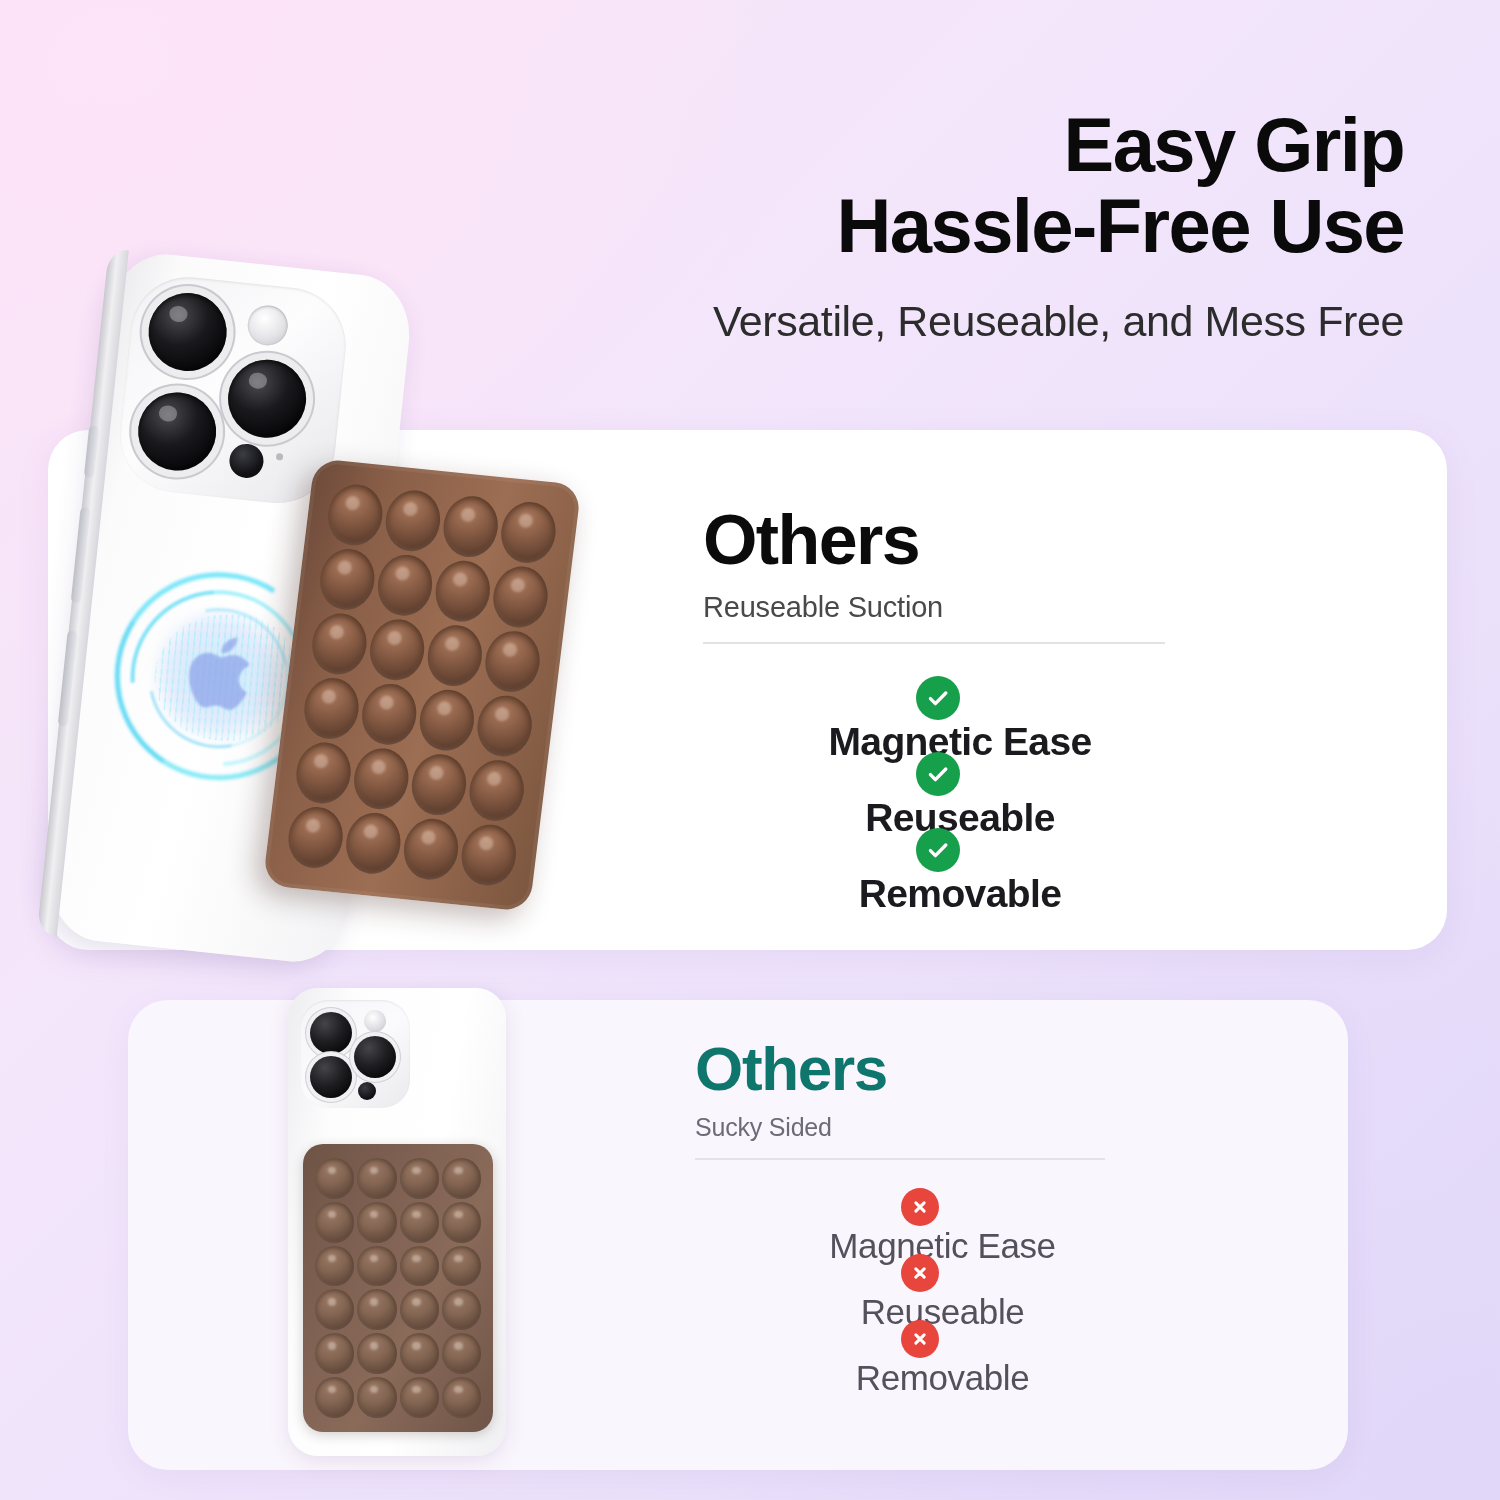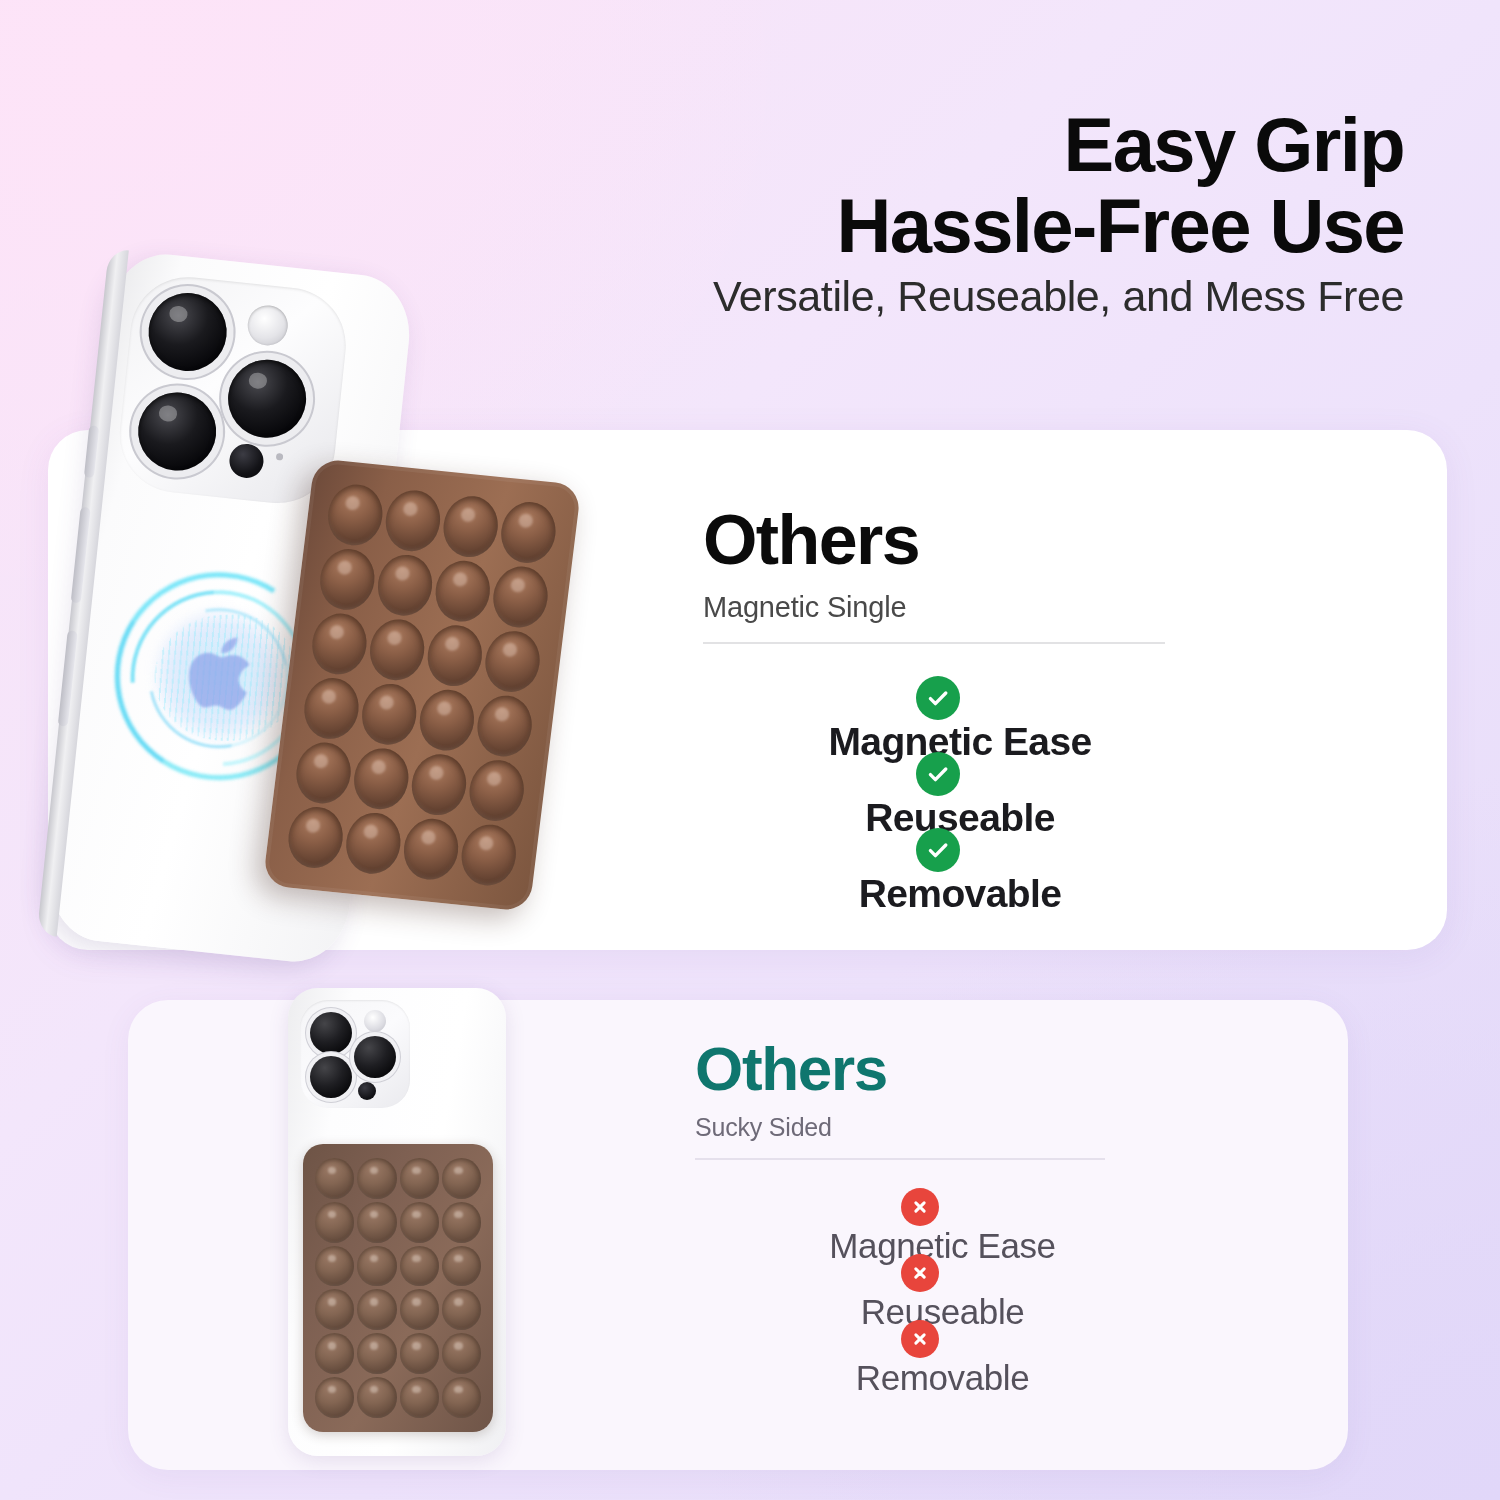--- a/index.html
+++ b/index.html
@@ -10,21 +10,21 @@
       radial-gradient(ellipse 1100px 900px at 8% 4%, #FDE4F8 0%, rgba(253,228,248,0) 62%),
       radial-gradient(ellipse 1200px 1100px at 100% 100%, #E1D7F9 0%, rgba(225,215,249,0) 66%),
       linear-gradient(135deg, #FBE3F7 0%, #F3E6FB 38%, #EDE2FB 62%, #E4DAF8 100%);
     position:relative; overflow:hidden;
   }
 
   
   .header { position:absolute; right:96px; top:104px; width:900px; text-align:right; }
   .h-line { font-weight:bold; color:#0A0A0A; font-size:76px; line-height:1.07;
             letter-spacing:-1.6px; white-space:nowrap; }
-  .h-sub  { margin-top:5px; color:#2C2C2C; font-size:43px; letter-spacing:-0.4px;
+  .h-sub  { margin-top:30px; color:#2C2C2C; font-size:43px; letter-spacing:-0.4px;
             white-space:nowrap; }
 
   
   .card { position:absolute; }
   .card-top {
     left:48px; top:430px; width:1399px; height:520px;
     background:#FFFFFF; border-radius:40px;
     box-shadow:0 6px 34px rgba(120,80,160,0.08);
   }
   .card-bottom {
@@ -244,21 +244,21 @@
       <div class="cup"></div>
     <div class="cup"></div>
       <div class="cup"></div>
       <div class="cup"></div>
       <div class="cup"></div>
   </div>
 </div>
 
 <div class="block block-top">
   <div class="title-lg">Others</div>
-  <div class="sub-lg">Magnetic Single</div>
+  <div class="sub-lg">Reuseable Suction</div>
   <div class="divider"></div>
 
   <div class="feature-list">
     <div class="feat feat-top">
       <span class="ico ico-ok">
         <svg width="26" height="26" viewBox="0 0 24 24">
             <path d="M5 12.6l4.6 4.6L19.2 7.4" fill="none" stroke="#fff" stroke-width="3.1" stroke-linecap="round" stroke-linejoin="round"></path>
           </svg>
       </span>
       <span class="lbl-top">Magnetic Ease</span>

